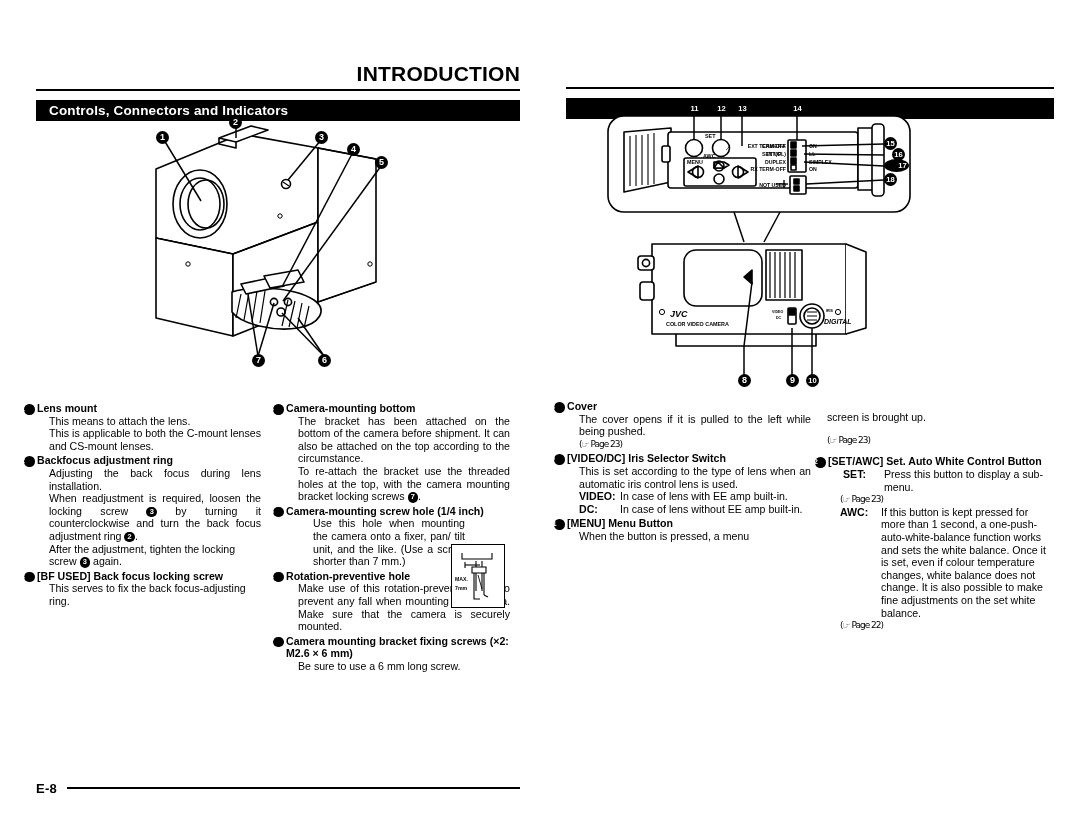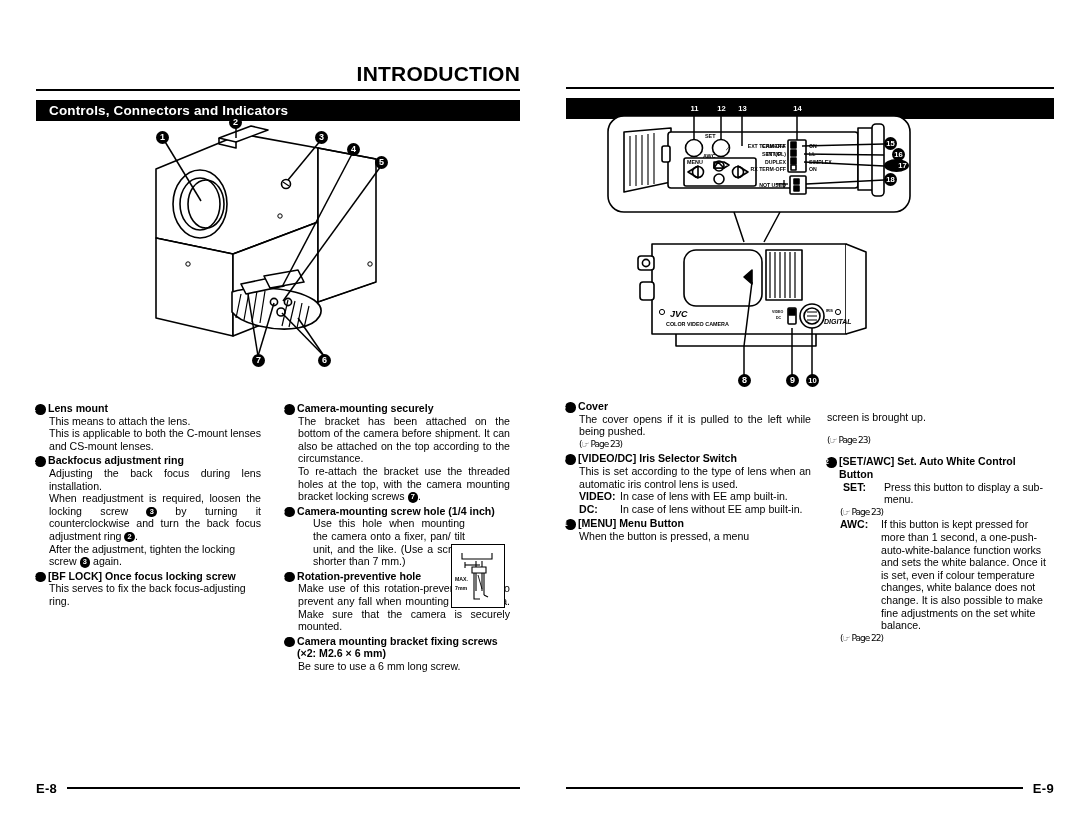--- a/index.html
+++ b/index.html
@@ -26,21 +26,21 @@
     letter-spacing:.15px;
   }
   .right-page .top-rule{border-bottom:2.2px solid #000;width:488px;margin-top:25px;}
   .right-page .section-bar{padding-left:13px;}
 
   
   .cols{position:absolute;display:flex;}
   .col{font-size:10.6px;line-height:12.6px;}
   .entry{margin-bottom:2px;}
   .entry .hd{
-    font-weight:bold;display:block;text-indent:-13px;padding-left:12px;
+    font-weight:bold;display:block;text-indent:-13px;padding-left:1px;
     margin-bottom:0px;
   }
   .entry p{margin:0 0 0 13px;text-align:justify;}
   .entry p.nojust{text-align:left;}
   .subdef{display:flex;margin-left:13px;}
   .subdef .k{font-weight:bold;white-space:nowrap;margin-right:3px;}
   .subdef .v{flex:1;}
   .subdef.wide .k{min-width:38px;}
   .indent3{margin-left:55px;}
 
@@ -177,30 +177,30 @@
         </div>
 
         <div class="entry">
           <span class="hd"><span class="cn">2</span><span>Backfocus adjustment ring</span></span>
           <p>Adjusting the back focus during lens installation.</p>
           <p>When readjustment is required, loosen the locking screw <span class="cn">3</span> by turning it counterclockwise and turn the back focus adjustment ring <span class="cn">2</span>.</p>
           <p class="nojust">After the adjustment, tighten the locking screw <span class="cn">3</span> again.</p>
         </div>
 
         <div class="entry">
-          <span class="hd"><span class="cn">3</span><span>[BF LOCK] Once focus locking screw</span></span>
+          <span class="hd"><span class="cn">3</span><span>[BF USED] Back focus locking screw</span></span>
           <p class="nojust">This serves to fix the back focus-adjusting ring.</p>
         </div>
 
       </div>
 
       <div class="col" style="width:225px;position:relative;">
 
         <div class="entry">
-          <span class="hd"><span class="cn">4</span><span>Camera-mounting securely</span></span>
+          <span class="hd"><span class="cn">4</span><span>Camera-mounting bottom</span></span>
           <p>The bracket has been attached on the bottom of the camera before shipment. It can also be attached on the top according to the circumstance.</p>
           <p>To re-attach the bracket use the threaded holes at the top, with the camera mounting bracket locking screws <span class="cn">7</span>.</p>
         </div>
 
         <div class="entry">
           <span class="hd"><span class="cn">5</span><span>Camera-mounting screw hole (1/4 inch)</span></span>
           <p style="width:152px;margin-left:28px;">Use this hole when mounting the camera onto a fixer, pan/ tilt unit, and the like. (Use a screw shorter than 7 mm.)</p>
         </div>
 
         <div class="inset" style="left:166px;top:142px;width:52px;height:62px;">
@@ -427,18 +427,14 @@
         </div>
 
       </div>
     </div>
   </div>
 
   <div class="footer foot-left">
     <span class="pg">E-8</span>
     <span class="rule"></span>
   </div>
-  <div class="footer foot-right">
-    <span class="rule"></span>
-    <span class="pg">E-9</span>
-  </div>
 
 </div>
 
 </body></html>

